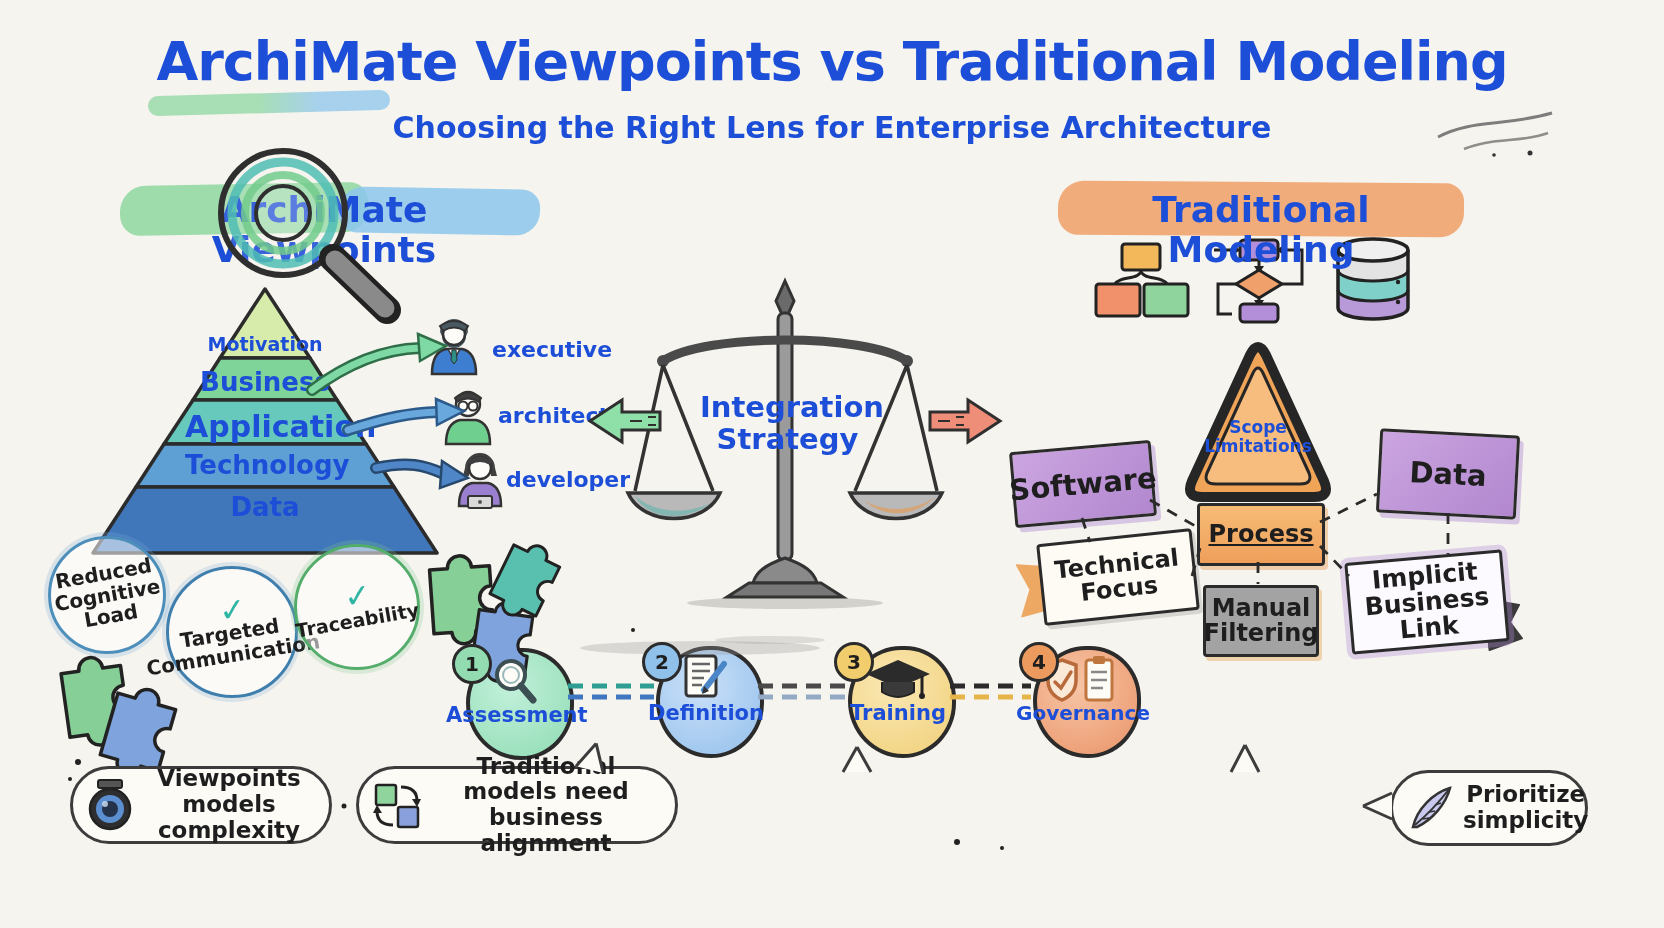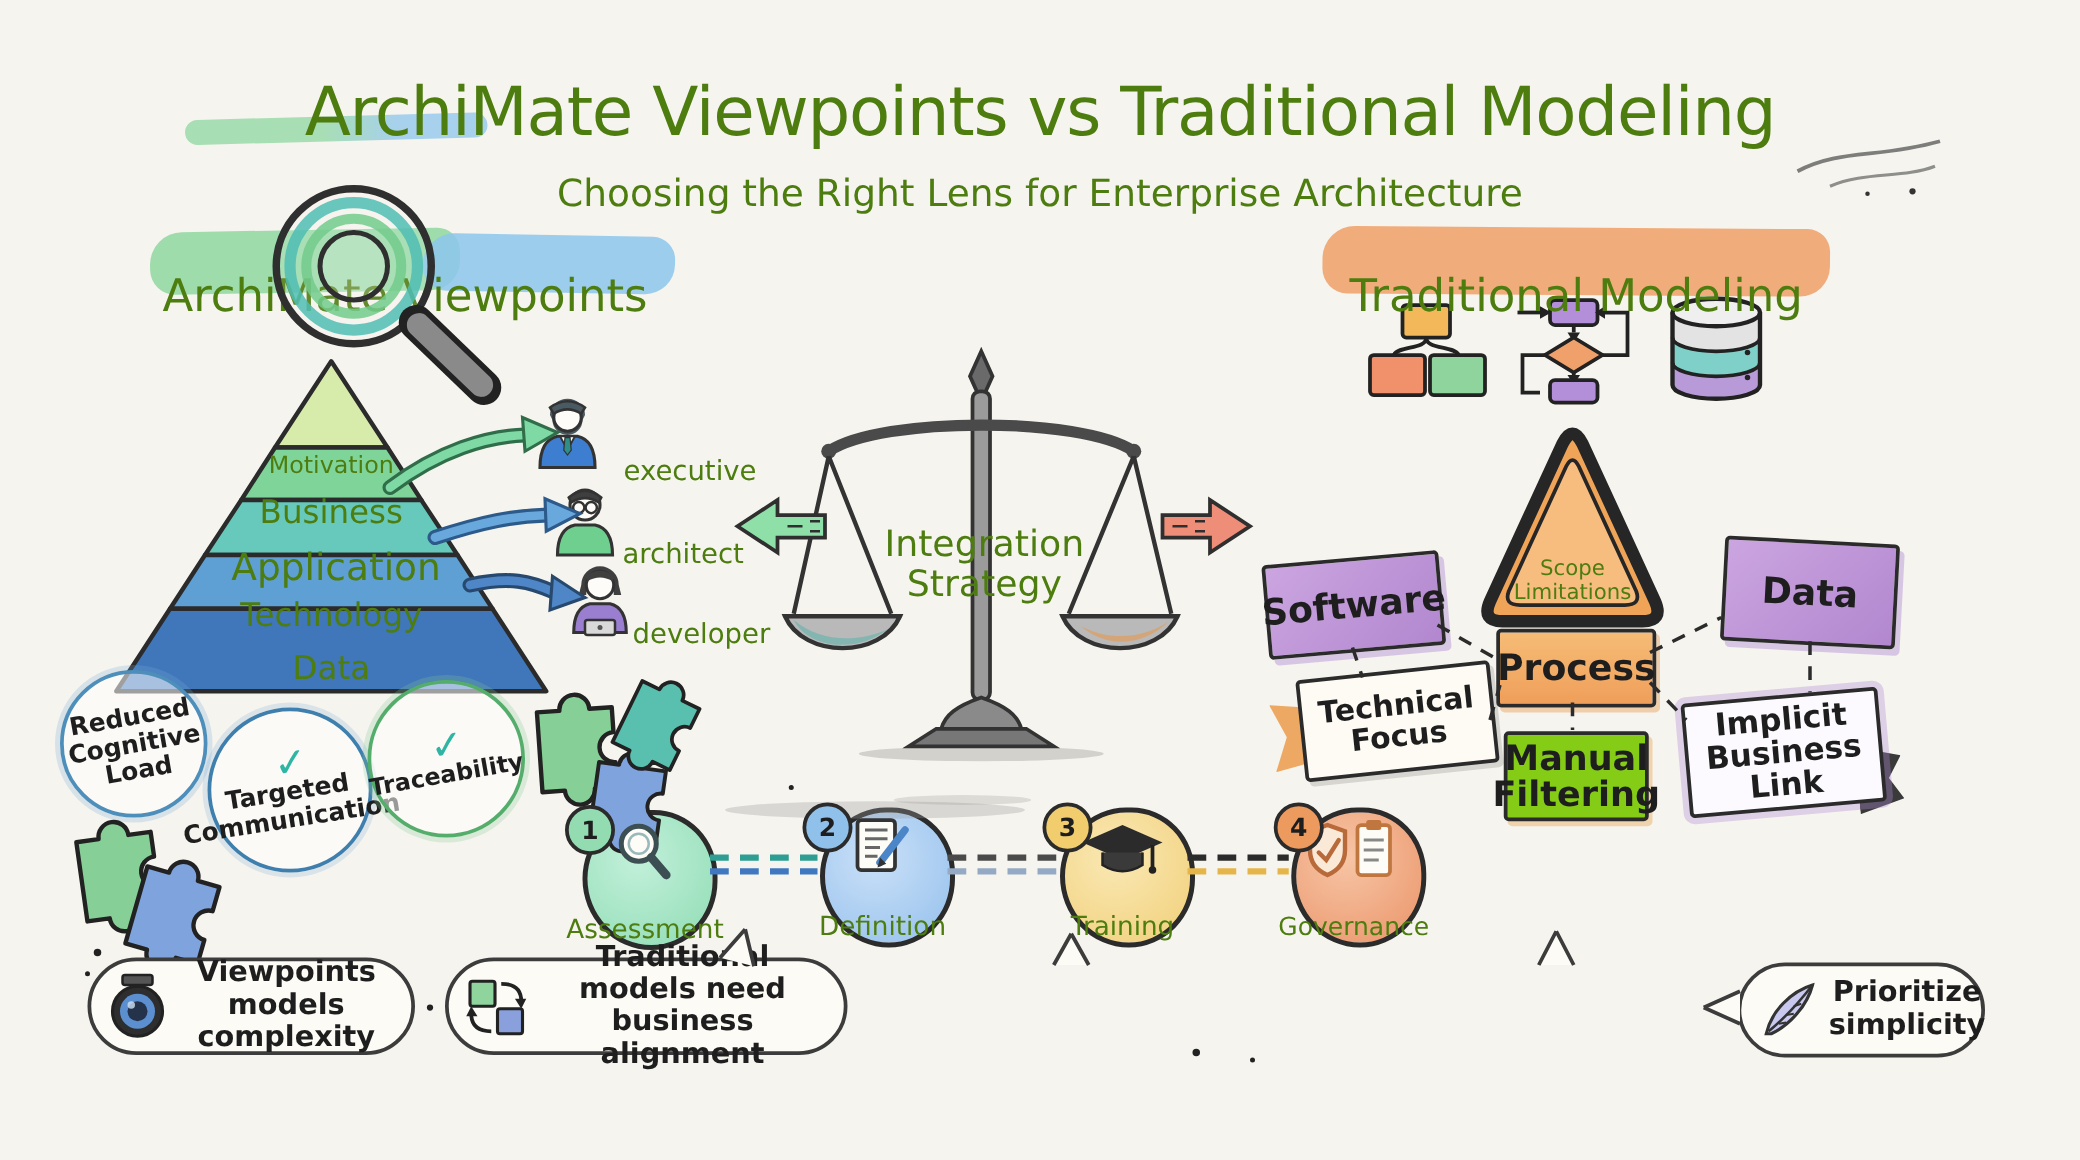--- a/index.html
+++ b/index.html
@@ -1,19 +1,19 @@
 <!DOCTYPE html>
 <html><head>
 <meta charset="utf-8">
 <style>
   html,body{margin:0;padding:0;background:#e8e6e0;}
   #canvas{position:relative;width:1664px;height:928px;background:#f6f4ee;overflow:hidden;
           font-family:"DejaVu Sans","Liberation Sans",sans-serif;color:#1e1e1e;}
   .abs{position:absolute;}
-  .txt{position:absolute;font-weight:400;color:#4d7c0f;text-align:center;white-space:pre-line;line-height:1.1;margin-top:28px;}
+  .txt{position:absolute;font-weight:700;color:#1d4ed8;text-align:center;white-space:pre-line;line-height:1.1;}
   .hl{position:absolute;border-radius:26px 18px 24px 20px;}
   .node{position:absolute;display:flex;align-items:center;justify-content:center;
         border:3px solid #2b2b2b;border-radius:4px;font-weight:700;text-align:center;
         white-space:pre-line;line-height:1.05;}
   .circle-step{position:absolute;border:4px solid #2b2b2b;border-radius:50% 48% 50% 52%;}
   .badge{position:absolute;width:34px;height:34px;border:3px solid #2b2b2b;border-radius:50%;
          display:flex;align-items:center;justify-content:center;font-weight:700;font-size:20px;z-index:6;}
   .bubble{position:absolute;background:#fcfbf6;border:3px solid #3c3c3c;border-radius:40px;
           display:flex;align-items:center;gap:10px;padding:6px 14px;box-sizing:border-box;z-index:4;}
   .bubble .bt{flex:1;font-weight:700;text-align:center;white-space:pre-line;line-height:1.12;}
@@ -169,29 +169,29 @@
     <path d="M72,22 Q80,6 88,22 L146,148 Q153,164 136,164 L24,164 Q7,164 14,148 Z" fill="#f0a458" stroke="#262626" stroke-width="10" stroke-linejoin="round"></path>
     <path d="M75,40 Q80,30 85,40 L131,140 Q135,151 122,151 L38,151 Q25,151 29,140 Z" fill="#f6bd7f" stroke="#262626" stroke-width="3" stroke-linejoin="round"></path>
   </svg>
   <div class="txt" style="left:1190px;top:418px;width:136px;font-size:17px;z-index:2;">Scope
 Limitations</div>
 
   <div class="node" style="left:1012px;top:446px;width:136px;height:70px;font-size:29px;transform:rotate(-5deg);
               background:linear-gradient(135deg,#cba5e0,#b287cf);box-shadow:4px 5px 0 rgba(170,130,210,.4);">Software</div>
   <div class="node" style="left:1378px;top:432px;width:134px;height:78px;font-size:29px;transform:rotate(3deg);
               background:linear-gradient(135deg,#cba5e0,#b287cf);box-shadow:4px 5px 0 rgba(170,130,210,.4);">Data</div>
-  <div class="node" style="left:1197px;top:503px;width:122px;height:57px;font-size:29px;
-              background:linear-gradient(#f6bc76,#ef9f5a);box-shadow:3px 4px 0 rgba(230,160,90,.45);">Process</div>
+  <div class="node" style="left:1197px;top:503px;width:122px;height:57px;font-size:24px;
+              background:linear-gradient(#f6bc76,#ef9f5a);box-shadow:3px 4px 0 rgba(230,160,90,.45);text-decoration:underline;">Process</div>
   <div class="abs" style="left:1018px;top:562px;width:38px;height:54px;background:#eda963;transform:rotate(-6deg);
               clip-path:polygon(0 0,100% 12%,100% 88%,0 100%,30% 50%);"></div>
   <div class="node" style="left:1040px;top:536px;width:150px;height:76px;font-size:24px;transform:rotate(-6deg);
               background:#fdfbf4;box-shadow:3px 4px 0 rgba(120,120,120,.25);">Technical
 Focus</div>
-  <div class="node" style="left:1203px;top:585px;width:110px;height:66px;font-size:28px;
-              background:#84cc16;box-shadow:3px 4px 0 rgba(230,170,90,.45);">Manual
+  <div class="node" style="left:1203px;top:585px;width:110px;height:66px;font-size:24px;
+              background:#a3a3a3;box-shadow:3px 4px 0 rgba(230,170,90,.45);">Manual
 Filtering</div>
   <div class="abs" style="left:1486px;top:596px;width:36px;height:54px;background:#3a3a3a;transform:rotate(-5deg);
               clip-path:polygon(0 0,100% 18%,70% 50%,100% 82%,0 100%);"></div>
   <div class="node" style="left:1348px;top:556px;width:152px;height:86px;font-size:25px;transform:rotate(-5deg);
               background:#fcfaff;box-shadow:0 0 0 5px rgba(176,138,214,.35);">Implicit
 Business Link</div>
 
   <div class="circle-step" style="left:466px;top:648px;width:100px;height:104px;background:radial-gradient(circle at 40% 35%,#c2f0da,#8fdcb4);"></div>
   <div class="badge" style="left:452px;top:644px;background:#93dcb2;">1</div>
   <svg style="left:490px;top:656px;z-index:5;" width="52" height="52" viewBox="0 0 52 52">

